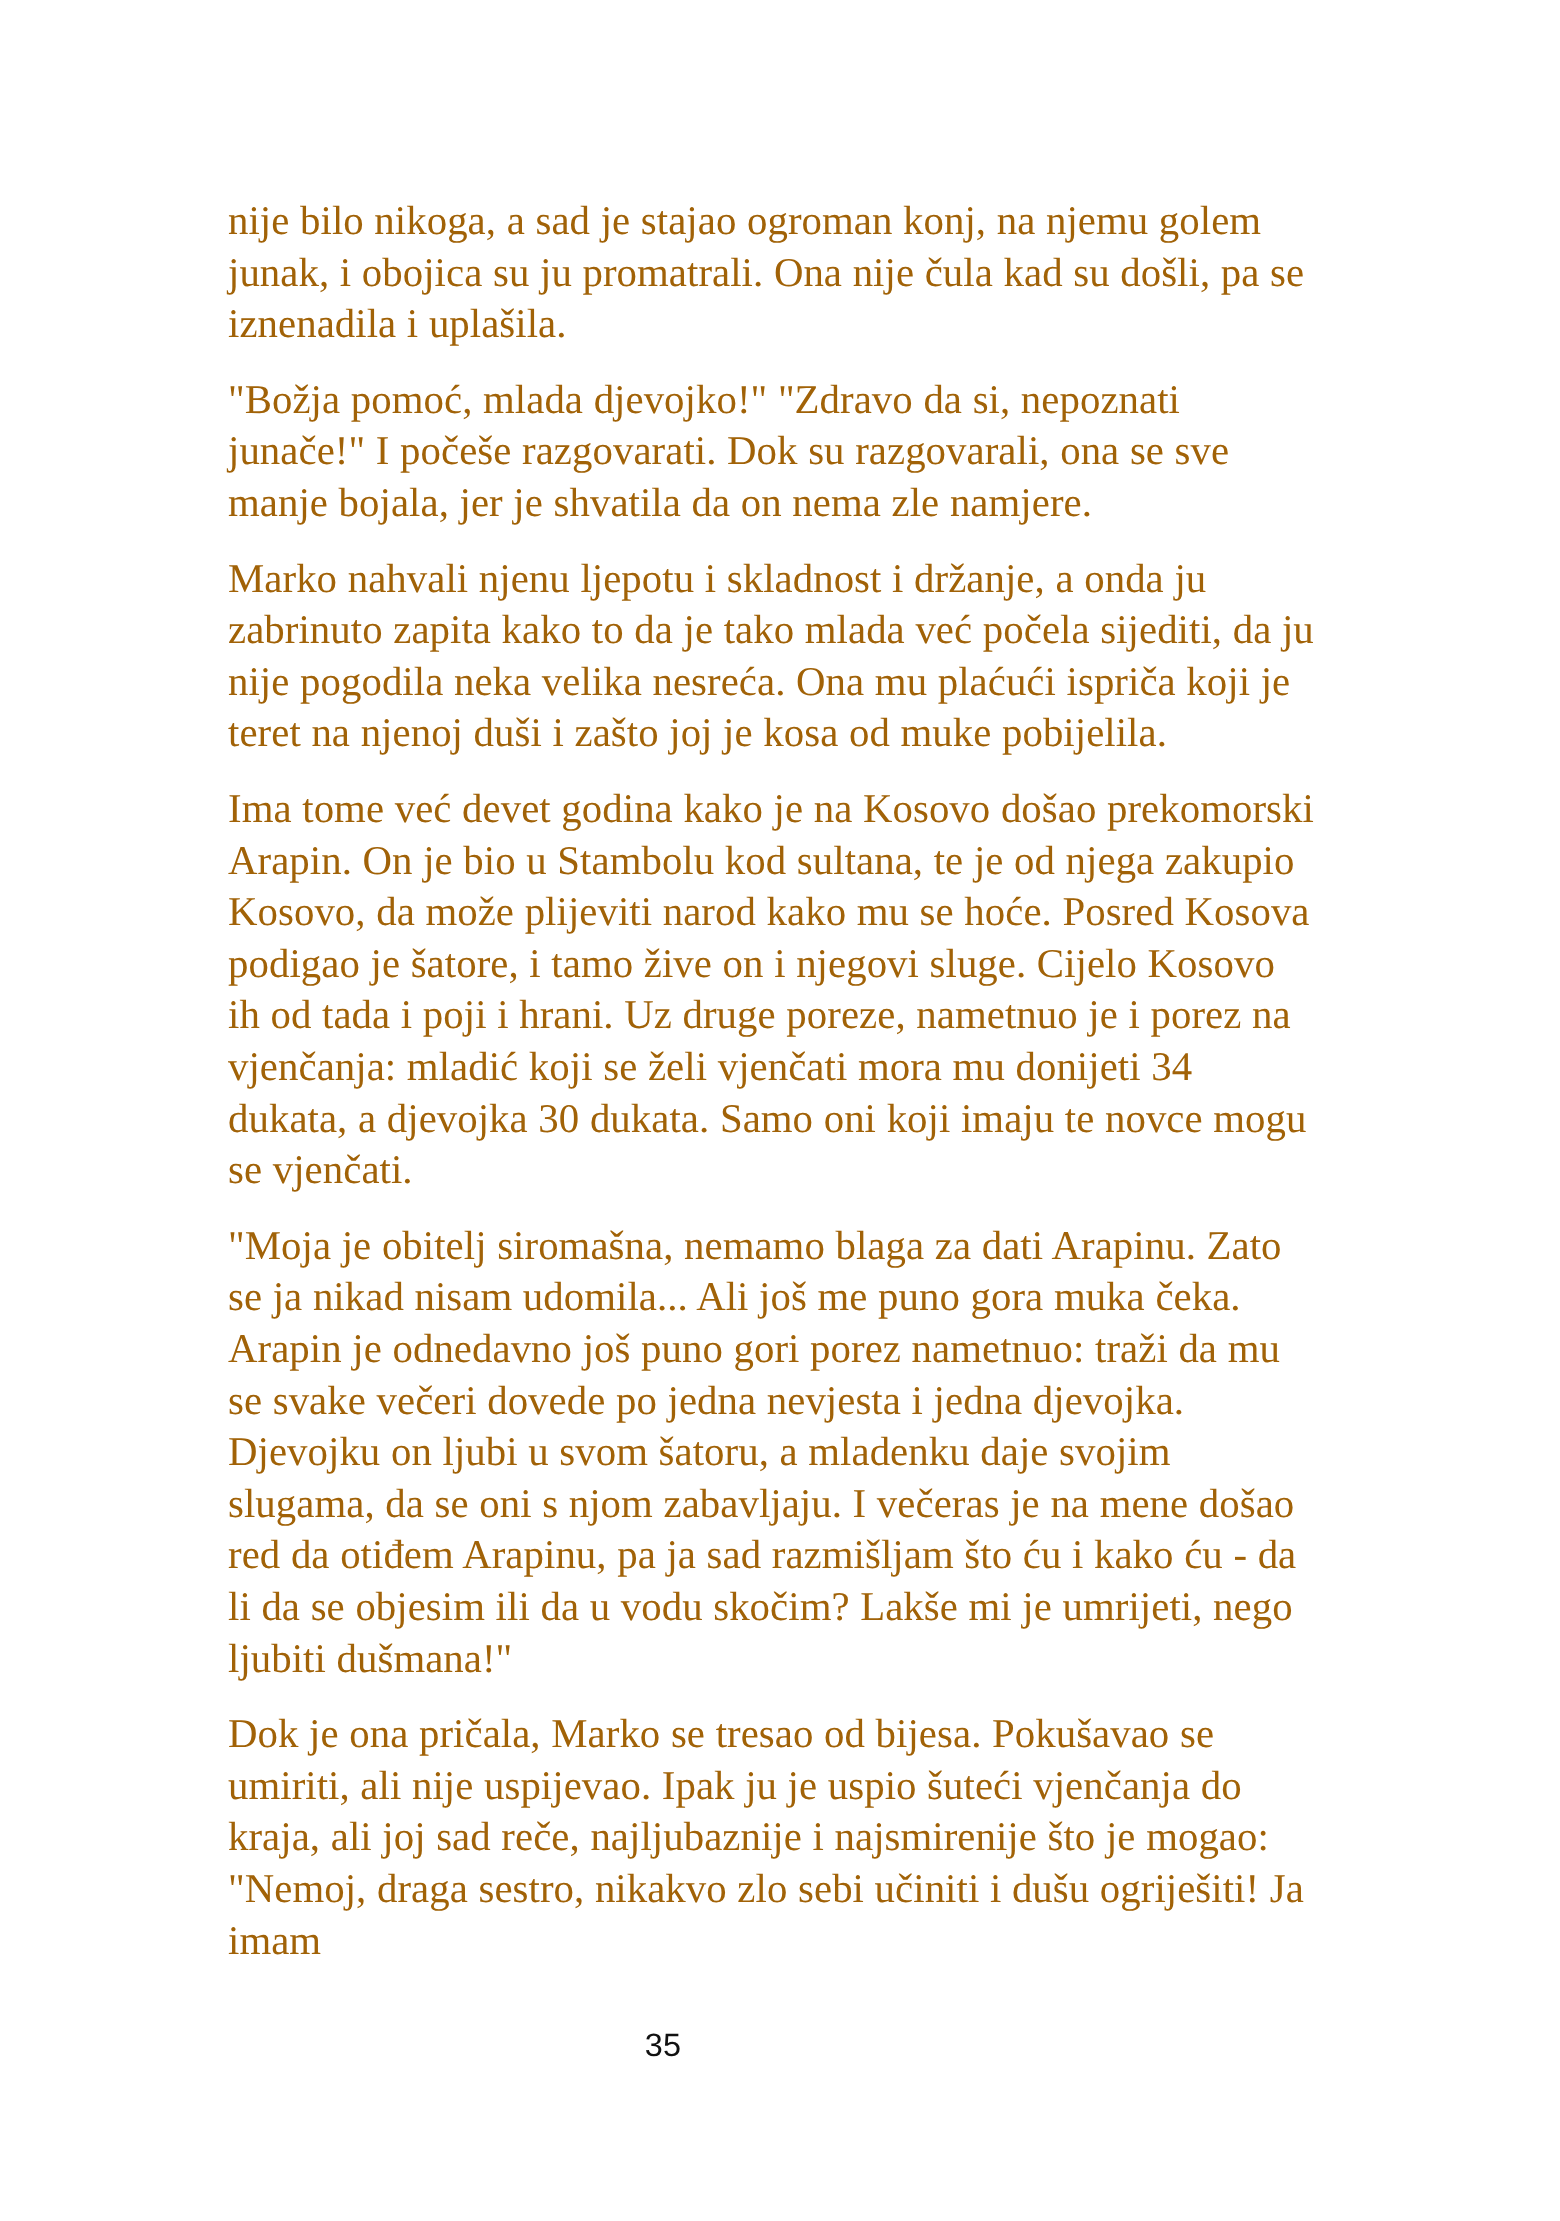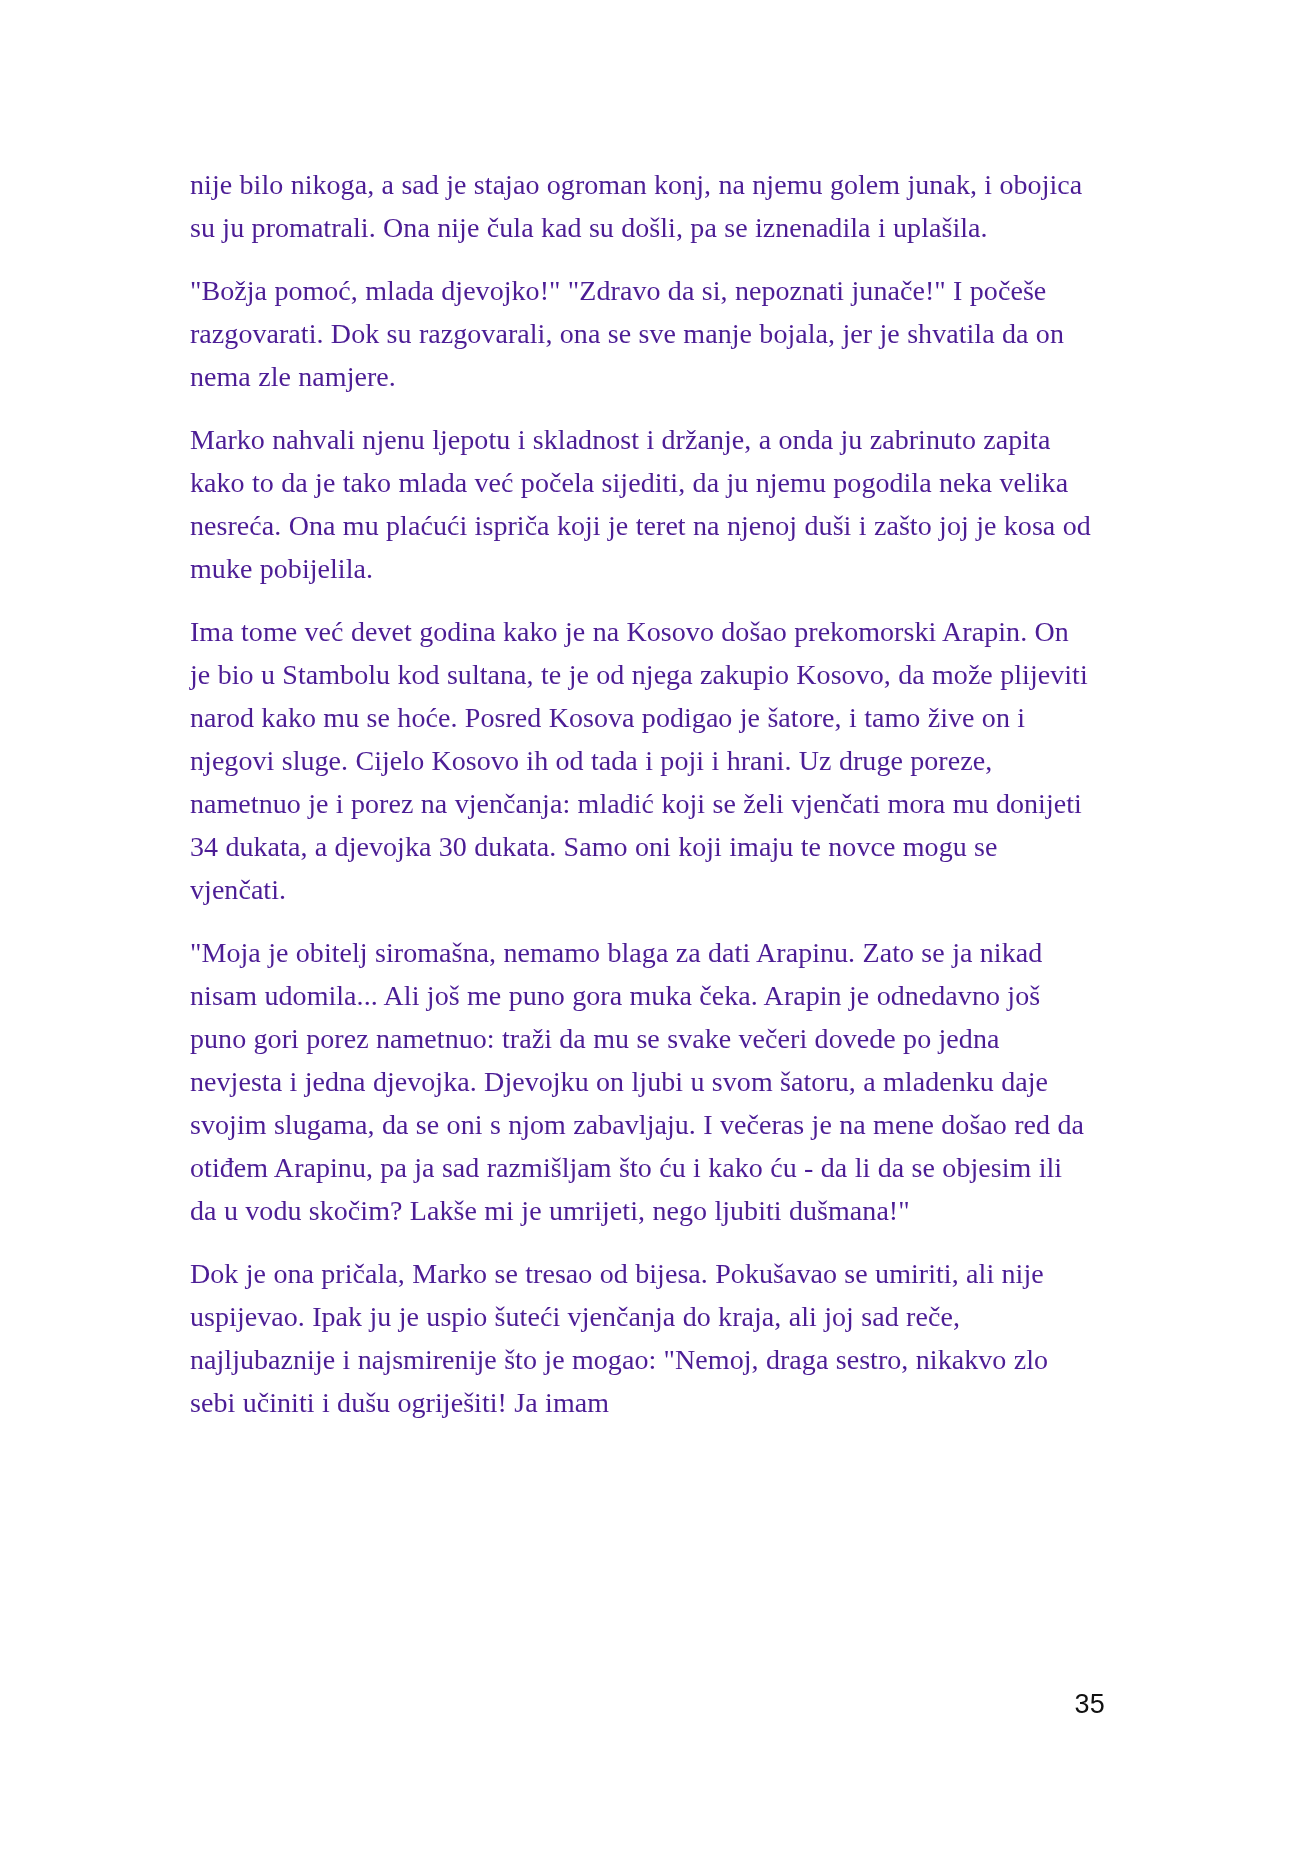--- a/index.html
+++ b/index.html
@@ -28,57 +28,57 @@
 
   .text-column {
     position: absolute;
     left: 190px;
     top: 163px;
     width: 905px;
   }
 
   .para {
     font-family: "Liberation Serif", "DejaVu Serif", serif;
-    font-size: 28px;
+    font-size: 34px;
     line-height: 43px;
     text-align: left;
-    color: #4c1d95;
+    color: #a16207;
     margin: 0 0 20px 0;
     letter-spacing: 0.05px;
     word-spacing: 0.3px;
     hyphens: none;
     white-space: normal;
   }
 
   .para:last-of-type {
     margin-bottom: 0;
   }
 
   .page-number {
     position: absolute;
     left: 0;
     top: 1688px;
     width: 1105px;
-    text-align: right;
+    text-align: center;
     font-family: "Liberation Sans", "DejaVu Sans", sans-serif;
     font-size: 27px;
     line-height: 32px;
     color: #111111;
     letter-spacing: 0.2px;
   }
 </style>
 </head>
 <body>
 
 <div class="page">
 
   <div class="text-column">
     <p class="para">nije bilo nikoga, a sad je stajao ogroman konj, na njemu golem junak, i obojica su ju promatrali. Ona nije čula kad su došli, pa se iznenadila i uplašila.</p>
     <p class="para">"Božja pomoć, mlada djevojko!" "Zdravo da si, nepoznati junače!" I počeše razgovarati. Dok su razgovarali, ona se sve manje bojala, jer je shvatila da on nema zle namjere.</p>
-    <p class="para">Marko nahvali njenu ljepotu i skladnost i držanje, a onda ju zabrinuto zapita kako to da je tako mlada već počela sijediti, da ju njemu pogodila neka velika nesreća. Ona mu plaćući ispriča koji je teret na njenoj duši i zašto joj je kosa od muke pobijelila.</p>
+    <p class="para">Marko nahvali njenu ljepotu i skladnost i držanje, a onda ju zabrinuto zapita kako to da je tako mlada već počela sijediti, da ju nije pogodila neka velika nesreća. Ona mu plaćući ispriča koji je teret na njenoj duši i zašto joj je kosa od muke pobijelila.</p>
     <p class="para">Ima tome već devet godina kako je na Kosovo došao prekomorski Arapin. On je bio u Stambolu kod sultana, te je od njega zakupio Kosovo, da može plijeviti narod kako mu se hoće. Posred Kosova podigao je šatore, i tamo žive on i njegovi sluge. Cijelo Kosovo ih od tada i poji i hrani. Uz druge poreze, nametnuo je i porez na vjenčanja: mladić koji se želi vjenčati mora mu donijeti 34 dukata, a djevojka 30 dukata. Samo oni koji imaju te novce mogu se vjenčati.</p>
     <p class="para">"Moja je obitelj siromašna, nemamo blaga za dati Arapinu. Zato se ja nikad nisam udomila... Ali još me puno gora muka čeka. Arapin je odnedavno još puno gori porez nametnuo: traži da mu se svake večeri dovede po jedna nevjesta i jedna djevojka. Djevojku on ljubi u svom šatoru, a mladenku daje svojim slugama, da se oni s njom zabavljaju. I večeras je na mene došao red da otiđem Arapinu, pa ja sad razmišljam što ću i kako ću - da li da se objesim ili da u vodu skočim? Lakše mi je umrijeti, nego ljubiti dušmana!"</p>
     <p class="para">Dok je ona pričala, Marko se tresao od bijesa. Pokušavao se umiriti, ali nije uspijevao. Ipak ju je uspio šuteći vjenčanja do kraja, ali joj sad reče, najljubaznije i najsmirenije što je mogao: "Nemoj, draga sestro, nikakvo zlo sebi učiniti i dušu ogriješiti! Ja imam</p>
   </div>
 
   <div class="page-number">35</div>
 
 </div>
 
 </body></html>

